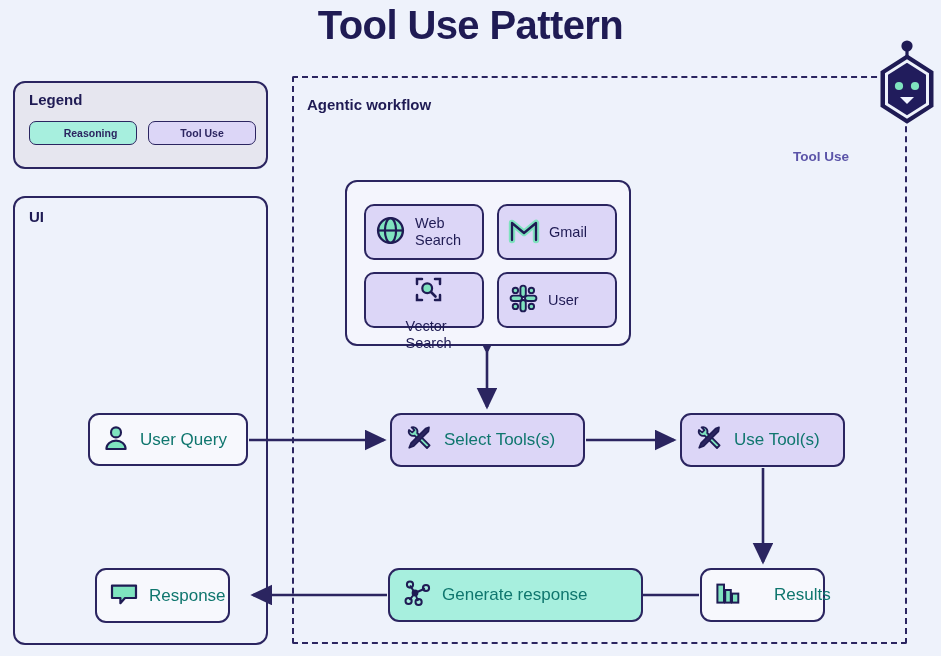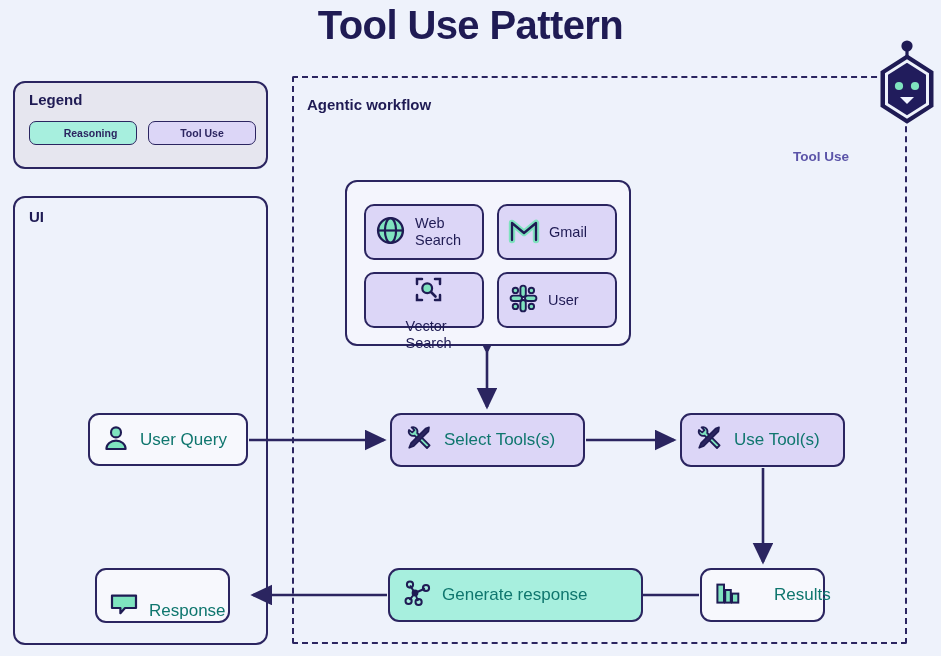--- a/index.html
+++ b/index.html
@@ -97,21 +97,21 @@
     gap:10px;padding-left:12px;
   }
   .node .nd-label{font-size:17px;color:#0f766e;white-space:nowrap;}
   .n-white   {background:#f7f8fd;}
   .n-purple  {background:#dcd6f7;}
   .n-mint    {background:#a7efde;}
 
   .n-userquery  {left:88px;top:413px;width:160px;height:53px;}
   .n-selecttools{left:390px;top:413px;width:195px;height:54px;}
   .n-usetools   {left:680px;top:413px;width:165px;height:54px;}
-  .n-response   {left:95px;top:568px;width:135px;height:55px;align-items:flex-end;}
+  .n-response   {left:95px;top:568px;width:135px;height:55px;}
   .n-generate   {left:388px;top:568px;width:255px;height:54px;}
   .n-results    {left:700px;top:568px;width:125px;height:54px;gap:32px;}
 
   .icon{flex:0 0 auto;display:block;}
 
   
   .wires{position:absolute;left:0;top:0;width:941px;height:656px;pointer-events:none;}
 </style>
 </head>
 <body>

